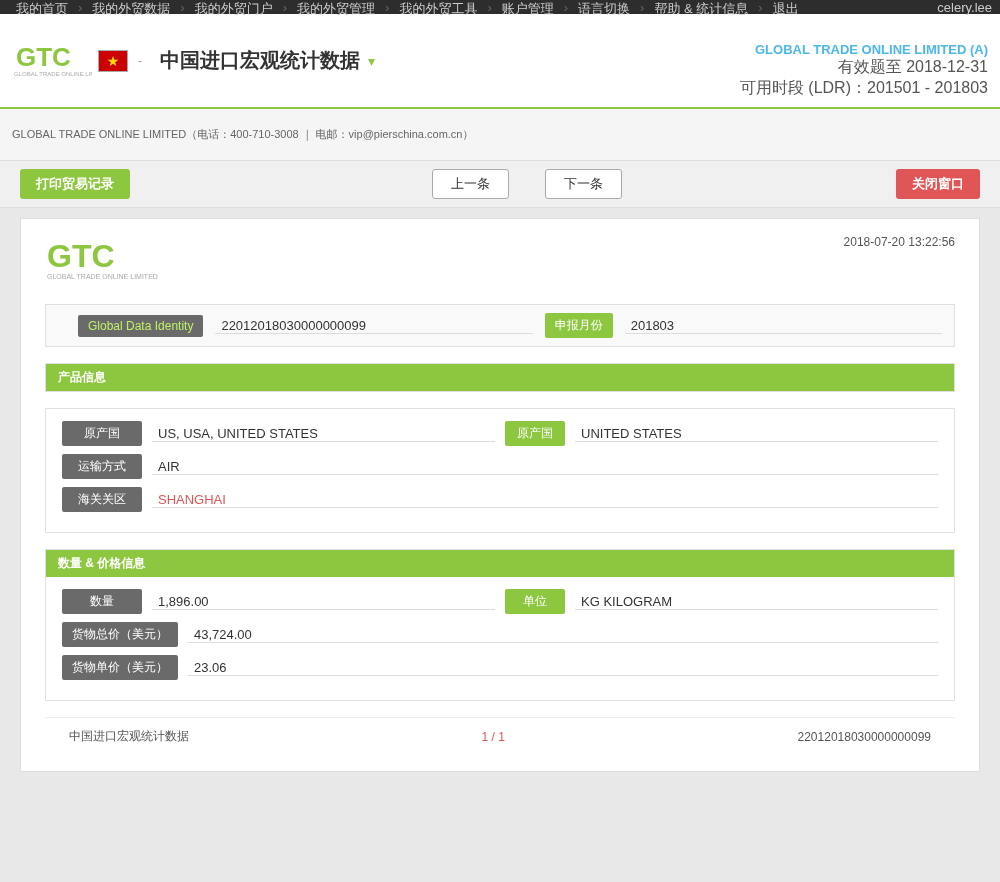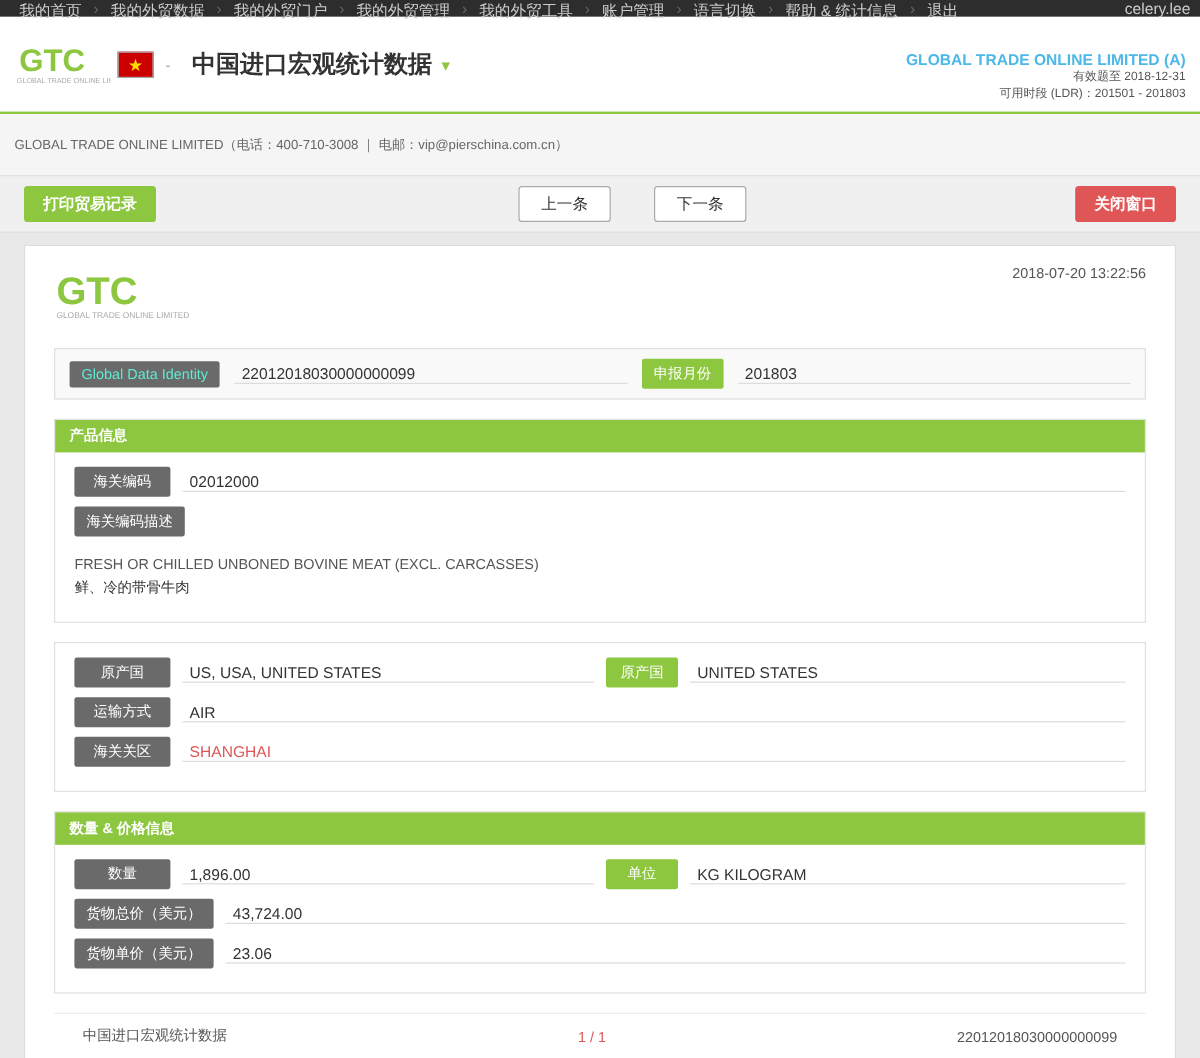--- a/index.html
+++ b/index.html
@@ -13,40 +13,40 @@
     
     .header { background: #fff; display: flex; align-items: center; padding: 8px 12px; border-bottom: 2px solid #8dc63f; }
     .logo-area { display: flex; align-items: center; gap: 6px; }
     .logo-svg { width: 80px; height: 45px; }
     .flag-box { width: 30px; height: 22px; background: #cc0000; border: 1px solid #aaa; position: relative; display: flex; align-items: center; justify-content: center; }
     .flag-box::after { content: '★'; color: #ffdd00; font-size: 14px; }
     .dash { color: #999; margin: 0 4px; }
     .header-title { font-size: 20px; color: #333; font-weight: bold; margin-left: 8px; }
     .header-right { margin-left: auto; text-align: right; margin-top: 20px; }
     .header-right .company-name { color: #4cb8e8; font-size: 13px; font-weight: bold; }
-    .header-right .info-line { color: #555; font-size: 10px; }
+    .header-right .info-line { color: #555; font-size: 16px; }
     .sub-header { background: #f5f5f5; padding: 18px 12px; font-size: 11px; color: #666; border-bottom: 1px solid #ddd; }
 
     
     .toolbar { background: #f0f0f0; padding: 8px 20px; display: flex; align-items: flex-end; justify-content: space-between; border-bottom: 1px solid #ddd; }
     .btn-print { background: #8dc63f; color: #fff; border: none; padding: 6px 16px; cursor: pointer; font-size: 13px; font-weight: bold; border-radius: 3px; }
     .btn-nav { background: #fff; border: 1px solid #aaa; padding: 5px 18px; cursor: pointer; font-size: 13px; color: #333; border-radius: 3px; margin-left: 28px; }
     .btn-close { background: #e05555; color: #fff; border: none; padding: 6px 16px; cursor: pointer; font-size: 13px; font-weight: bold; border-radius: 3px; }
 
     
     .main-content { background: #fff; margin: 10px 20px; padding: 0; border: 1px solid #ddd; }
     .doc-inner { padding: 16px 24px; }
 
     
     .doc-header { display: flex; justify-content: space-between; align-items: flex-start; margin-bottom: 16px; }
     .doc-date { color: #555; font-size: 12px; }
 
     
     .identity-row { display: flex; align-items: center; gap: 12px; margin-bottom: 16px; background: #f9f9f9; padding: 8px 12px; border: 1px solid #e0e0e0; }
-    .field-label-dark { background: #6a6a6a; color: #5eead4; padding: 4px 10px; font-size: 12px; white-space: nowrap; border-radius: 2px; }
+    .field-label-dark { background: #6a6a6a; color: #bef264; padding: 4px 10px; font-size: 12px; white-space: nowrap; border-radius: 2px; margin-left: 20px; }
     .field-label-green { background: #8dc63f; color: #fff; padding: 4px 10px; font-size: 12px; white-space: nowrap; border-radius: 2px; }
 
     
     .section { margin-bottom: 16px; border: 1px solid #e0e0e0; }
     .section-header { background: #8dc63f; color: #fff; padding: 5px 12px; font-size: 12px; font-weight: bold; }
     .section-body { padding: 12px 16px; }
 
     
     .field-row { display: flex; align-items: center; gap: 10px; margin-bottom: 8px; }
     .field-label { background: #6a6a6a; color: #fff; padding: 4px 10px; font-size: 12px; white-space: nowrap; border-radius: 2px; min-width: 80px; text-align: center; }
@@ -136,33 +136,20 @@
 
     <div class="identity-row">
       <span class="field-label-dark">Global Data Identity</span>
       <span class="field-val">22012018030000000099</span>
       <span class="field-label-green">申报月份</span>
       <span class="field-val">201803</span>
     </div>
 
     <div class="section">
       <div class="section-header">产品信息</div>
-      <div class="section-body">
-        <div class="field-row">
-          <span class="field-label">海关编码</span>
-          <span class="field-val">02012000</span>
-        </div>
-        <div class="field-row">
-          <span class="field-label">海关编码描述</span>
-        </div>
-        <div class="desc-block">
-          <div class="desc-en">FRESH OR CHILLED UNBONED BOVINE MEAT (EXCL. CARCASSES)</div>
-          <div class="desc-cn">鲜、冷的带骨牛肉</div>
-        </div>
-      </div>
     </div>
 
     <div class="section">
       <div class="section-body">
         <div class="field-row two-col">
           <div class="field-row" style="margin-bottom:0">
             <span class="field-label">原产国</span>
             <span class="field-val">US, USA, UNITED STATES</span>
           </div>
           <div class="field-row" style="margin-bottom:0">

